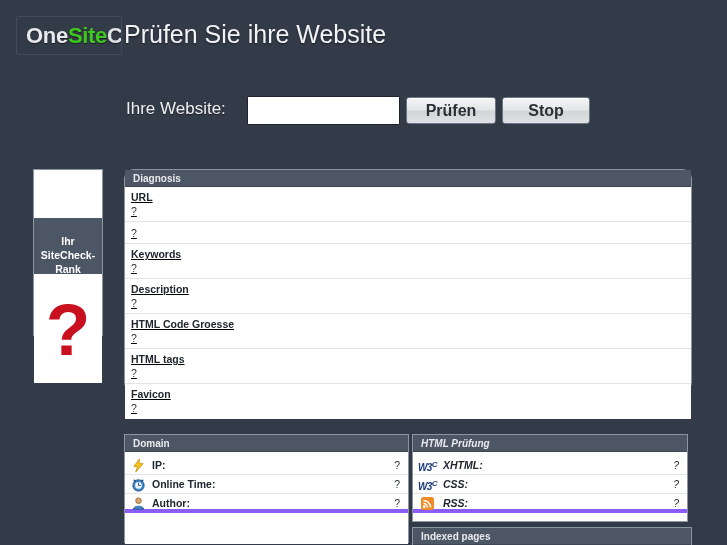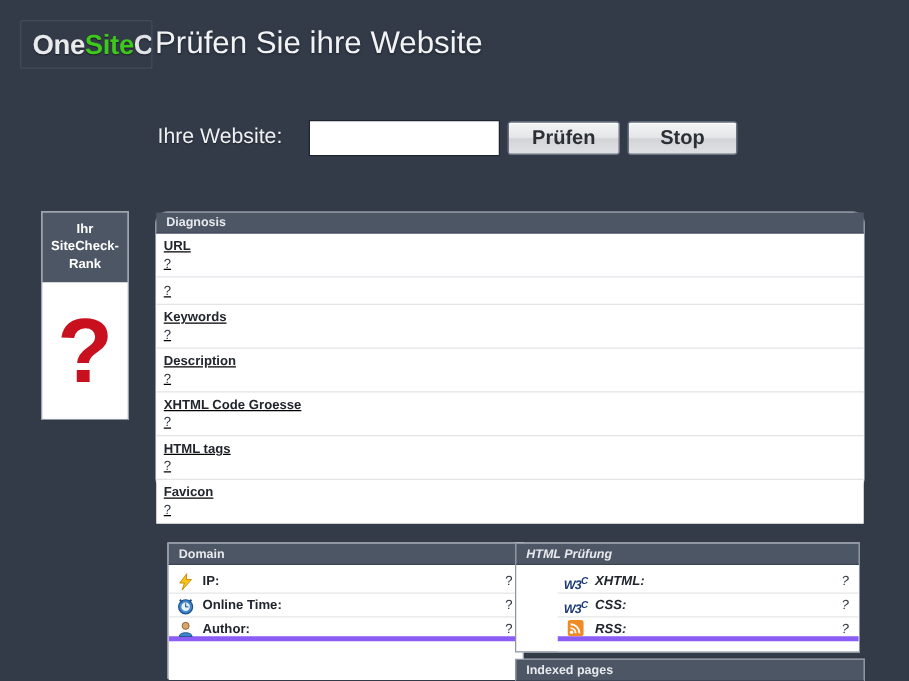--- a/index.html
+++ b/index.html
@@ -101,21 +101,22 @@
     background: #ffffff;
   }
   #rank-card-head {
     height: 56px;
     background: #4d5665;
     color: #ffffff;
     font-size: 10.5px;
     font-weight: bold;
     line-height: 14px;
     text-align: center;
-    padding-top: 6px;
+    padding-top: 16px;
+    margin-top: 48px;
   }
   #rank-card-body {
     height: 109px;
     background: #ffffff;
     position: relative;
   }
   #rank-qmark {
     position: absolute;
     left: 0; right: 0;
     top: 50%;
@@ -164,26 +165,26 @@
     color: #21262e;
     line-height: 13px;
   }
   .diag-value {
     font-size: 10.5px;
     color: #2c323a;
     line-height: 14px;
   }
 
   
-  #panel-domain   { left: 124px; top: 434px; width: 285px; height: 109px; margin-left: 10px; }
+  #panel-domain   { left: 124px; top: 434px; width: 285px; height: 109px; }
   #panel-html     { left: 412px; top: 434px; width: 276px; height: 88px; font-style: italic; }
   #panel-indexed  { left: 412px; top: 527px; width: 280px; height: 40px; }
 
   #panel-domain .panel-body { height: 92px; padding-top: 4px; }
-  #panel-html   .panel-body { height: 69px; padding-top: 4px; margin-left: 33px; }
+  #panel-html   .panel-body { height: 69px; padding-top: 4px; }
 
   .kv-row {
     position: relative;
     height: 19px;
     border-bottom: 1px solid #e4e6e9;
     padding: 0 8px 0 6px;
   }
   .kv-row:last-child { border-bottom: 4px solid #8b5cf6; }
   .kv-icon {
     position: absolute;
@@ -259,21 +260,21 @@
     </div>
     <div class="diag-row">
       <div class="diag-label">Keywords</div>
       <div class="diag-value">?</div>
     </div>
     <div class="diag-row">
       <div class="diag-label">Description</div>
       <div class="diag-value">?</div>
     </div>
     <div class="diag-row">
-      <div class="diag-label">XHTML Code Groesse</div>
+      <div class="diag-label">HTML Code Groesse</div>
       <div class="diag-value">?</div>
     </div>
     <div class="diag-row">
       <div class="diag-label">HTML tags</div>
       <div class="diag-value">?</div>
     </div>
     <div class="diag-row">
       <div class="diag-label">Favicon</div>
       <div class="diag-value">?</div>
     </div>

